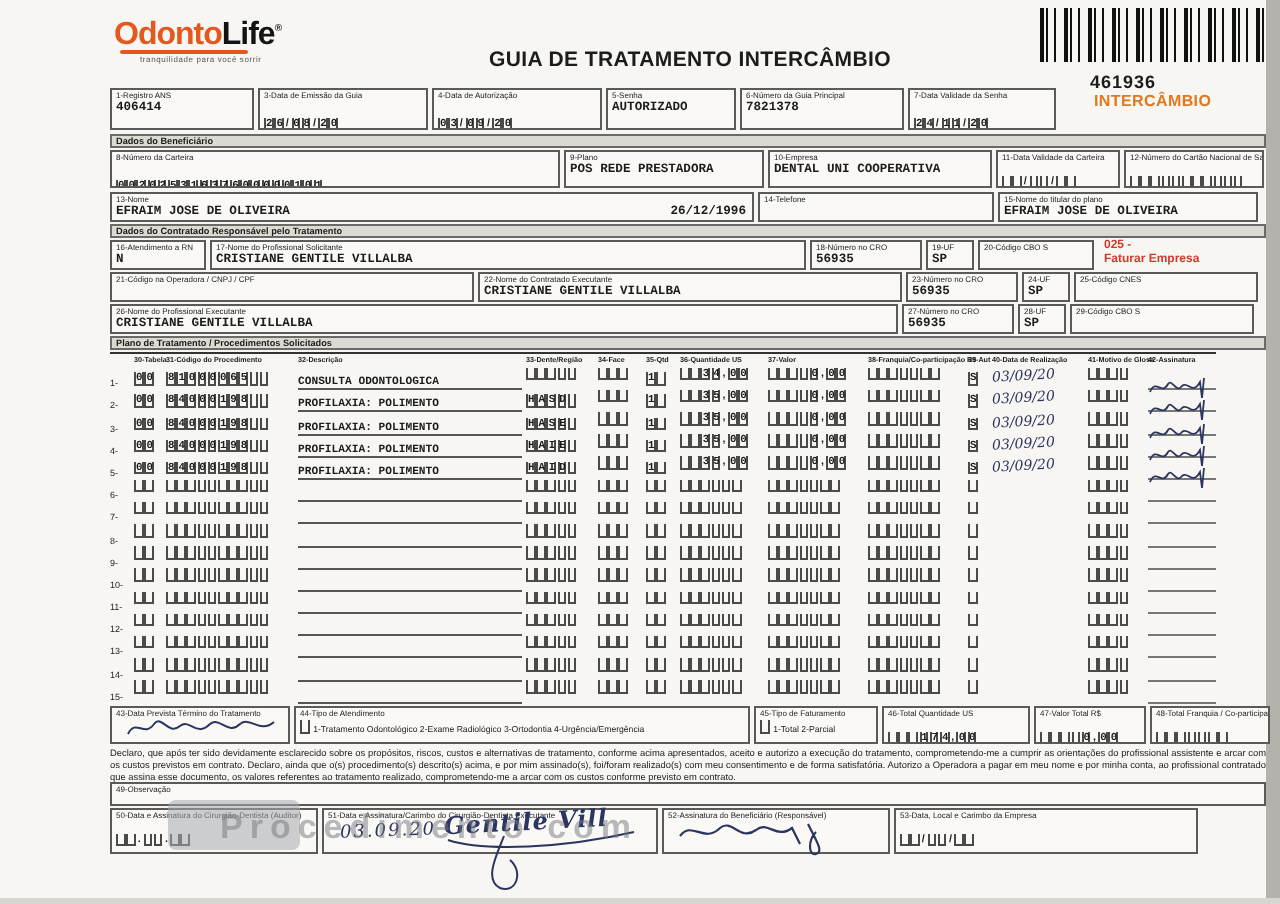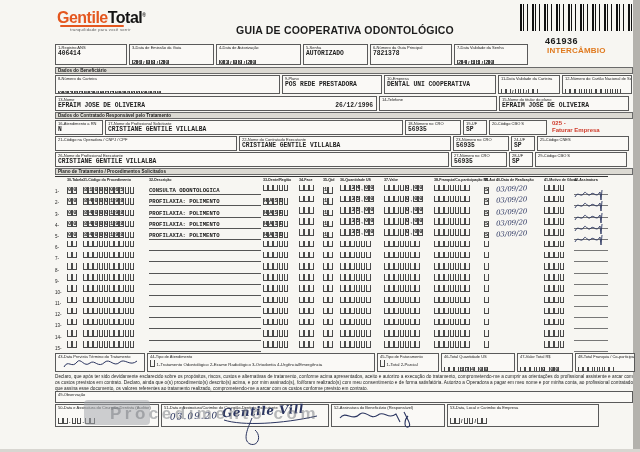--- a/index.html
+++ b/index.html
@@ -61,25 +61,25 @@
   .wm-text{position:absolute;left:110px;top:404px;font-size:17px;font-weight:bold;letter-spacing:3.5px;color:rgba(115,120,126,.5);white-space:nowrap}
   svg.squig{position:absolute;overflow:visible}
 </style>
 </head>
 <body>
 
 <div class="scan-right"></div>
 <div class="scan-bottom"></div>
 
 <div class="logo">
-  <span class="p1">Gentile</span><span class="p2">Total</span><span class="reg">®</span>
+  <span class="p1">Odonto</span><span class="p2">Life</span><span class="reg">®</span>
 </div>
 <div class="tagbar"></div>
 <div class="tagline">tranquilidade para você sorrir</div>
-<div class="title">GUIA DE COOPERATIVA ODONTOLÓGICO</div>
+<div class="title">GUIA DE TRATAMENTO INTERCÂMBIO</div>
 <div class="barcode"></div>
 <div class="bcnum">461936</div>
 <div class="intercambio">INTERCÂMBIO</div>
 
 <div class="row" style="top:44px;height:21px">
   <div class="fld" style="width:72px">
     <span class="flabel">1-Registro ANS</span>
     <span class="fval">406414</span>
   </div>
   <div class="fld" style="width:85px">

